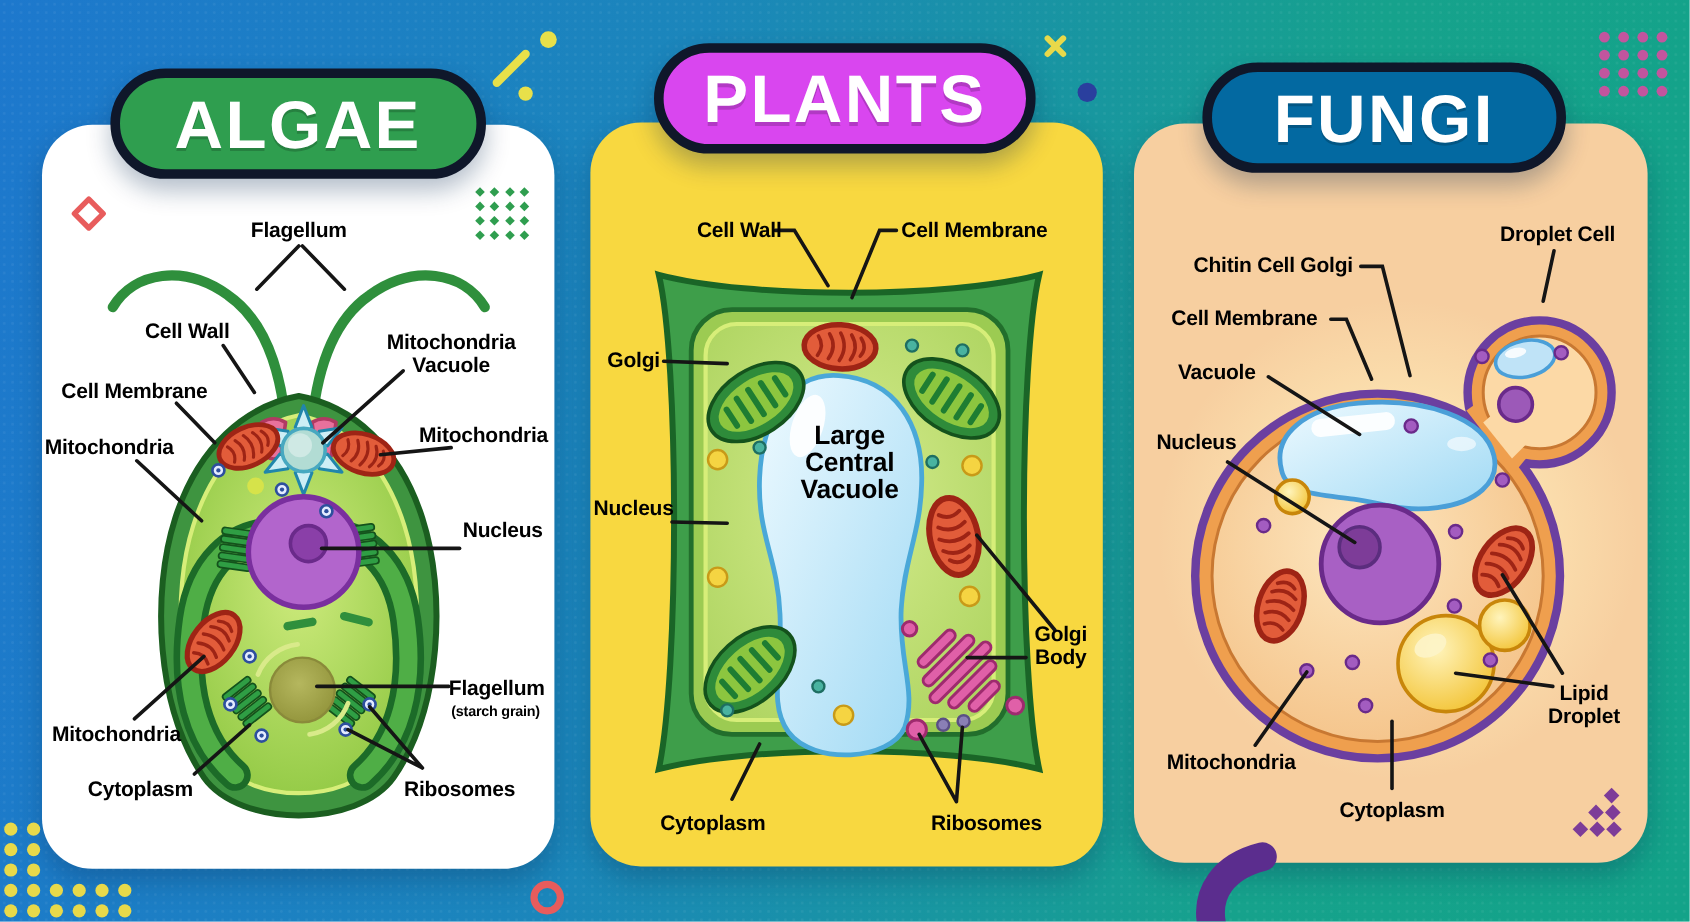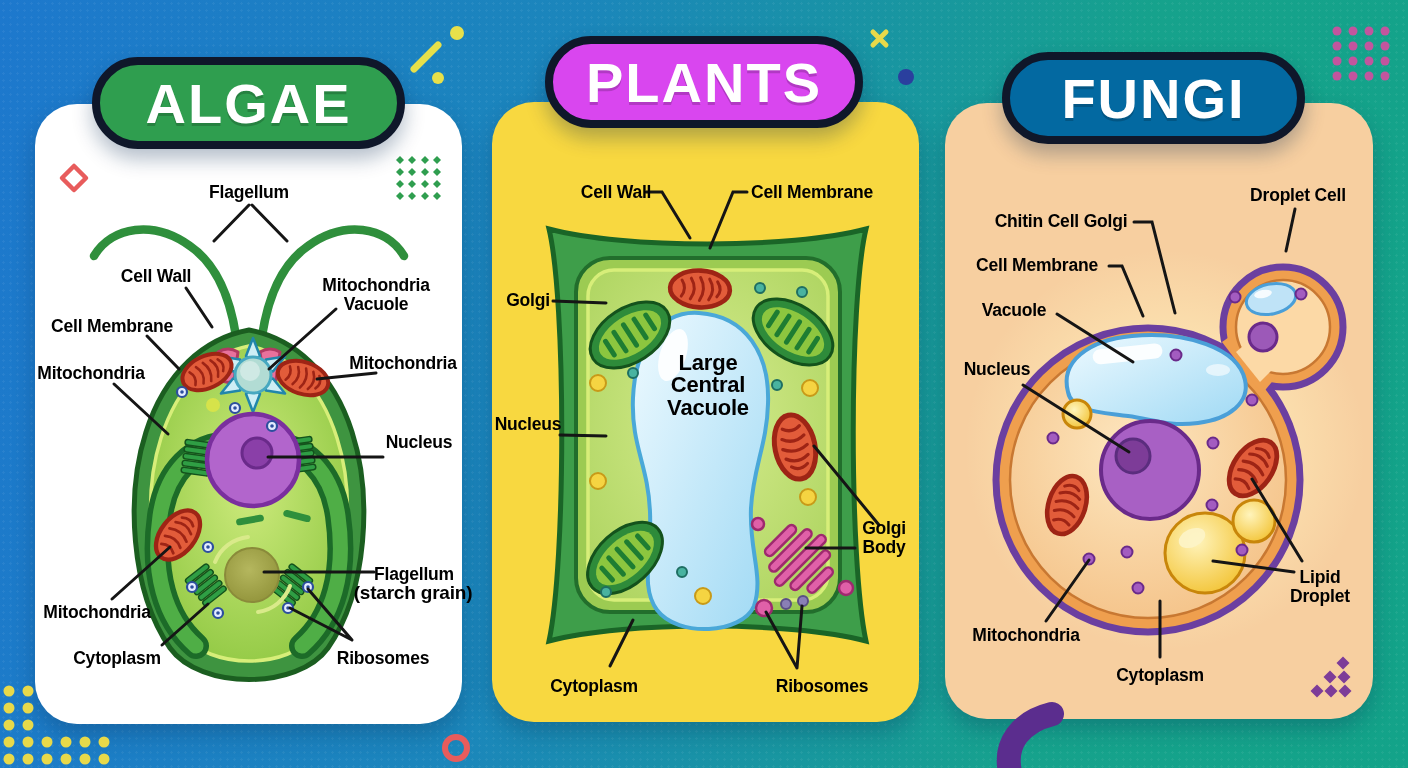--- a/index.html
+++ b/index.html
@@ -25,21 +25,21 @@
   }
   #badge-algae{left:92px;top:57px;width:313px;background:#2f9e4f;}
   #badge-plants{left:545px;top:36px;width:318px;background:#d946ef;}
   #badge-fungi{left:1002px;top:52px;width:303px;background:#0369a1;}
   #art{position:absolute;left:0;top:0;z-index:4;pointer-events:none;}
   .lbl{
     position:absolute;z-index:5;transform:translate(-50%,-50%);
     font:700 17.5px/1.08 "Liberation Sans",sans-serif;color:#000000;
     white-space:pre-line;text-align:center;letter-spacing:-0.2px;
   }
-  .lbl.small{font-size:19px;}
+  .lbl.small{font-size:12px;}
   .lbl.big{font-size:22px;line-height:1.02;}
 </style>
 </head>
 <body>
 
 <div class="card" id="card-algae"></div>
 <div class="card" id="card-plants"></div>
 <div class="card" id="card-fungi"></div>
 
 <svg id="art" width="1408" height="768" viewBox="0 0 1408 768">

